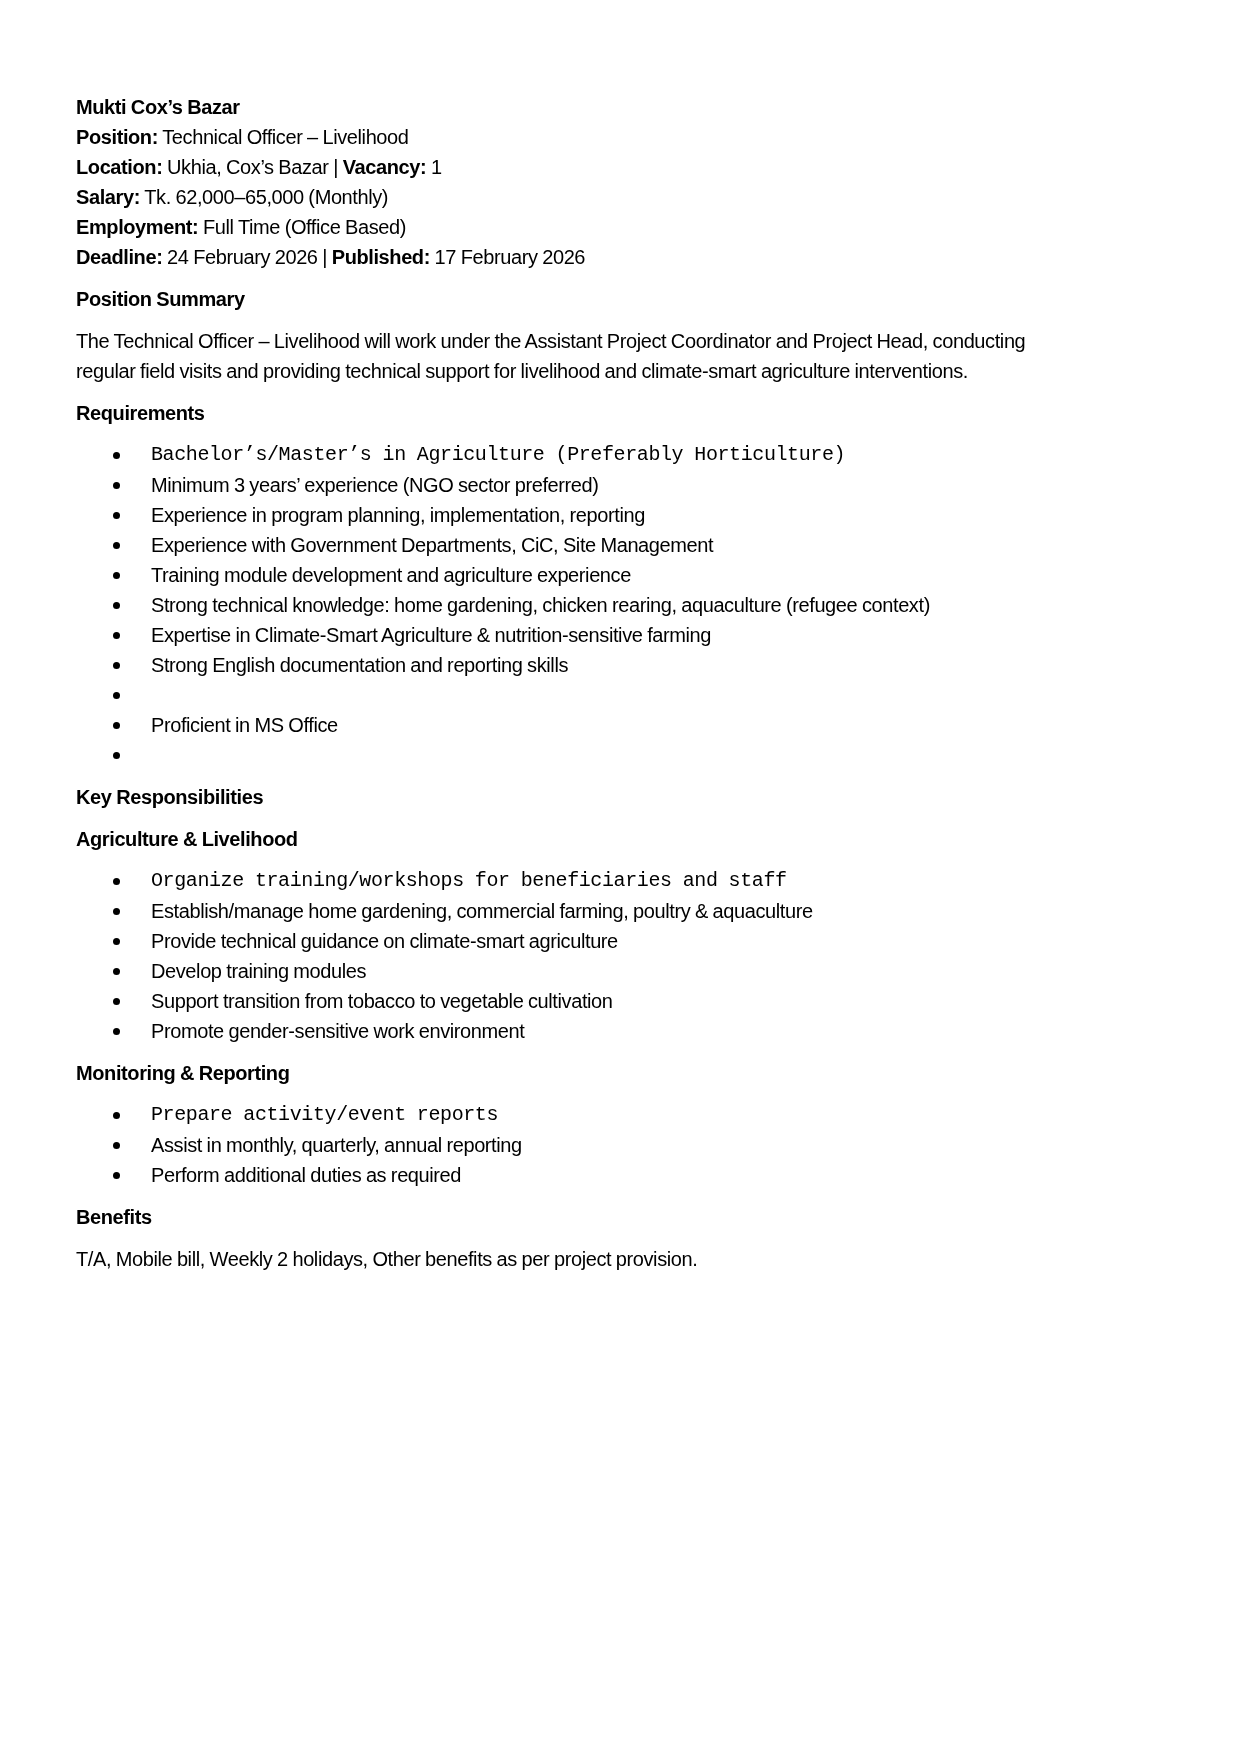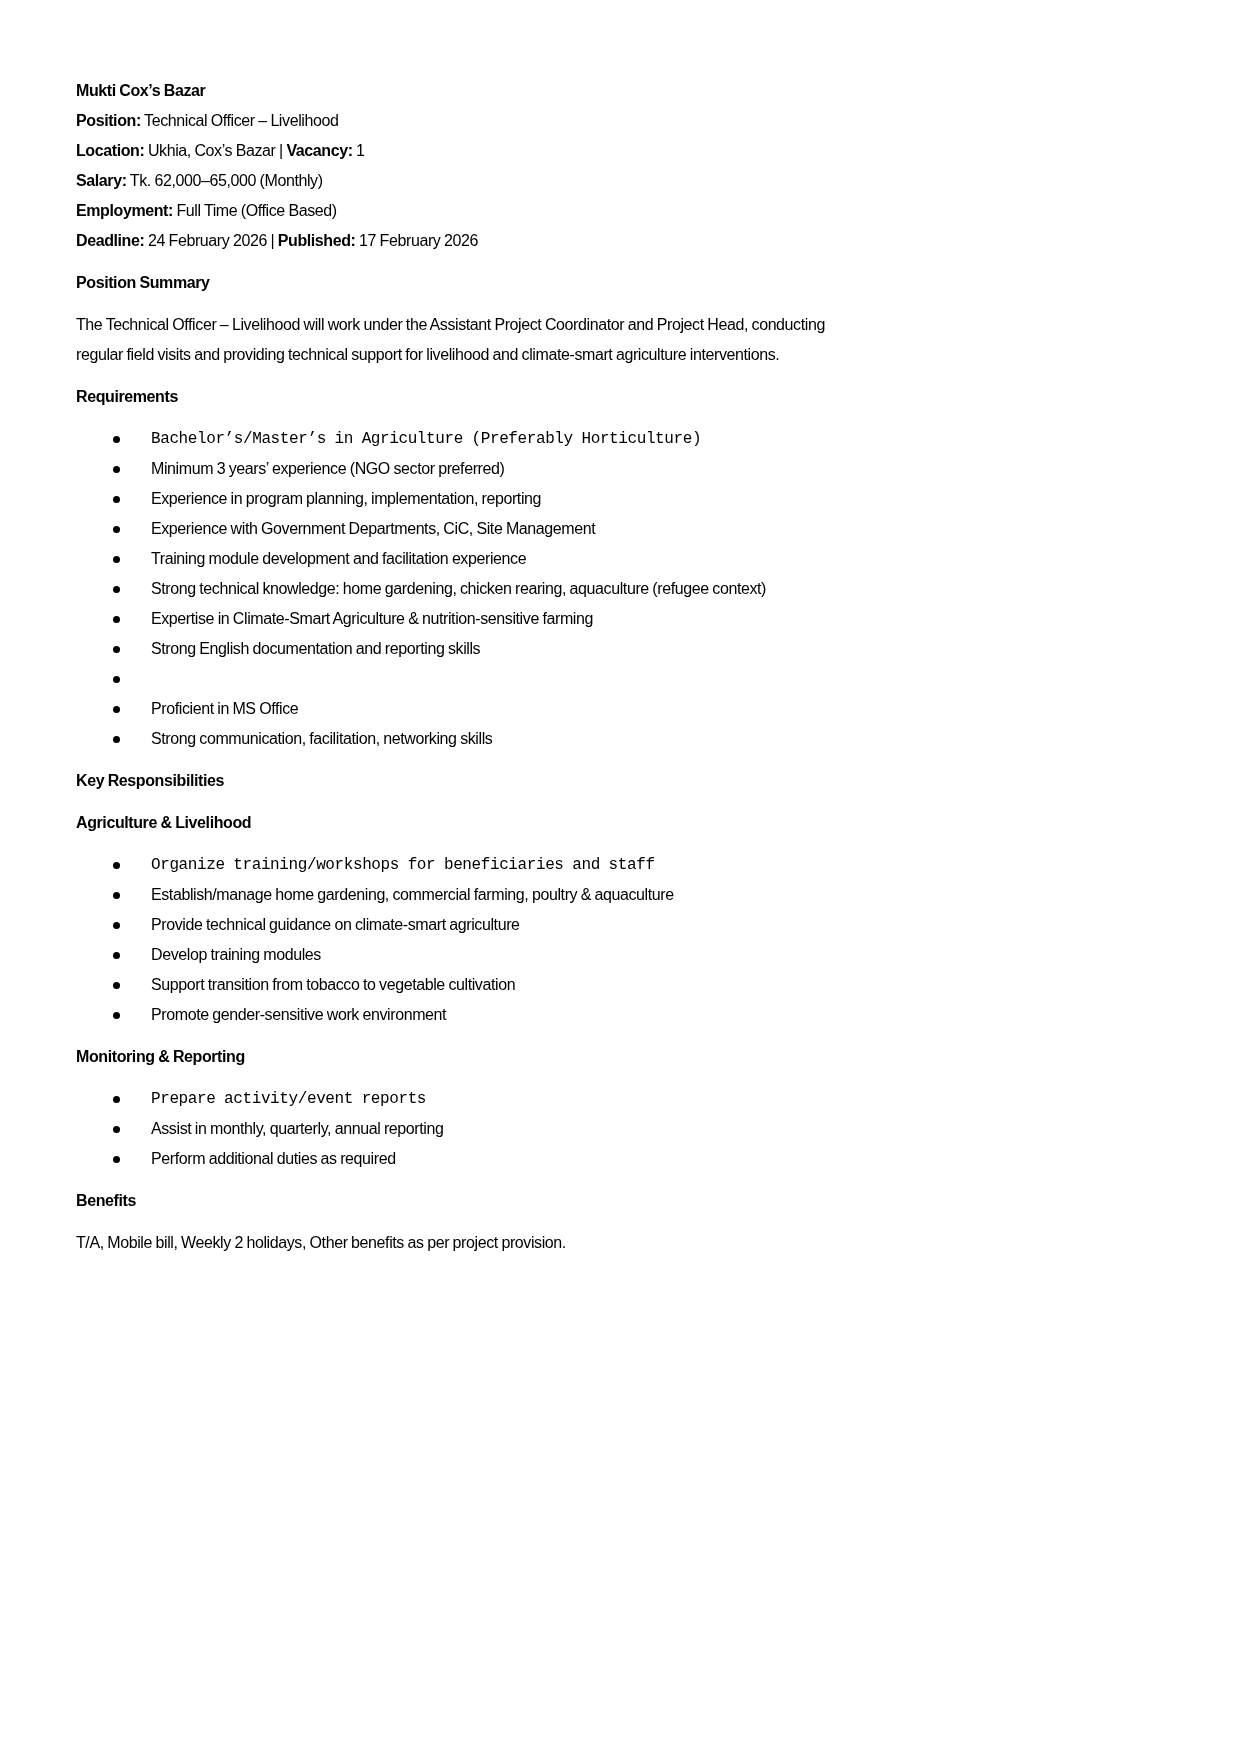--- a/index.html
+++ b/index.html
@@ -11,23 +11,23 @@
       width: 1240px;
       height: 1755px;
       position: relative;
       overflow: hidden;
       font-family: "Liberation Sans", sans-serif;
       color: #000000;
     }
     .page {
       position: absolute;
       left: 76px;
-      top: 76px;
+      top: 92px;
       width: 1090px;
-      font-size: 16px;
+      font-size: 20px;
       letter-spacing: -0.4px;
       word-spacing: -0.5px;
     }
     .line {
       height: 30px;
       line-height: 30px;
       white-space: nowrap;
     }
     .b { font-weight: bold; }
     .heading {
@@ -100,27 +100,27 @@
     <div class="line">The Technical Officer – Livelihood will work under the Assistant Project Coordinator and Project Head, conducting</div>
     <div class="line">regular field visits and providing technical support for livelihood and climate-smart agriculture interventions.</div>
   </div>
 
   <div class="heading">Requirements</div>
   <ul class="bullets first-list">
     <li><span class="dot"></span><span>Bachelor’s/Master’s in Agriculture (Preferably Horticulture)</span></li>
     <li><span class="dot"></span><span>Minimum 3 years’ experience (NGO sector preferred)</span></li>
     <li><span class="dot"></span><span>Experience in program planning, implementation, reporting</span></li>
     <li><span class="dot"></span><span>Experience with Government Departments, CiC, Site Management</span></li>
-    <li><span class="dot"></span><span>Training module development and facilitation experience</span></li>
+    <li><span class="dot"></span><span>Training module development and agriculture experience</span></li>
     <li><span class="dot"></span><span>Strong technical knowledge: home gardening, chicken rearing, aquaculture (refugee context)</span></li>
     <li><span class="dot"></span><span>Expertise in Climate-Smart Agriculture &amp; nutrition-sensitive farming</span></li>
     <li><span class="dot"></span><span>Strong English documentation and reporting skills</span></li>
     <li><span class="dot"></span></li>
     <li><span class="dot"></span><span>Proficient in MS Office</span></li>
-    <li><span class="dot"></span><span>Strong communication, facilitation, networking skills</span></li>
+    <li><span class="dot"></span></li>
   </ul>
 
   <div class="heading">Key Responsibilities</div>
   <div class="heading">Agriculture &amp; Livelihood</div>
   <ul class="bullets first-list">
     <li><span class="dot"></span><span>Organize training/workshops for beneficiaries and staff</span></li>
     <li><span class="dot"></span><span>Establish/manage home gardening, commercial farming, poultry &amp; aquaculture</span></li>
     <li><span class="dot"></span><span>Provide technical guidance on climate-smart agriculture</span></li>
     <li><span class="dot"></span><span>Develop training modules</span></li>
     <li><span class="dot"></span><span>Support transition from tobacco to vegetable cultivation</span></li>

